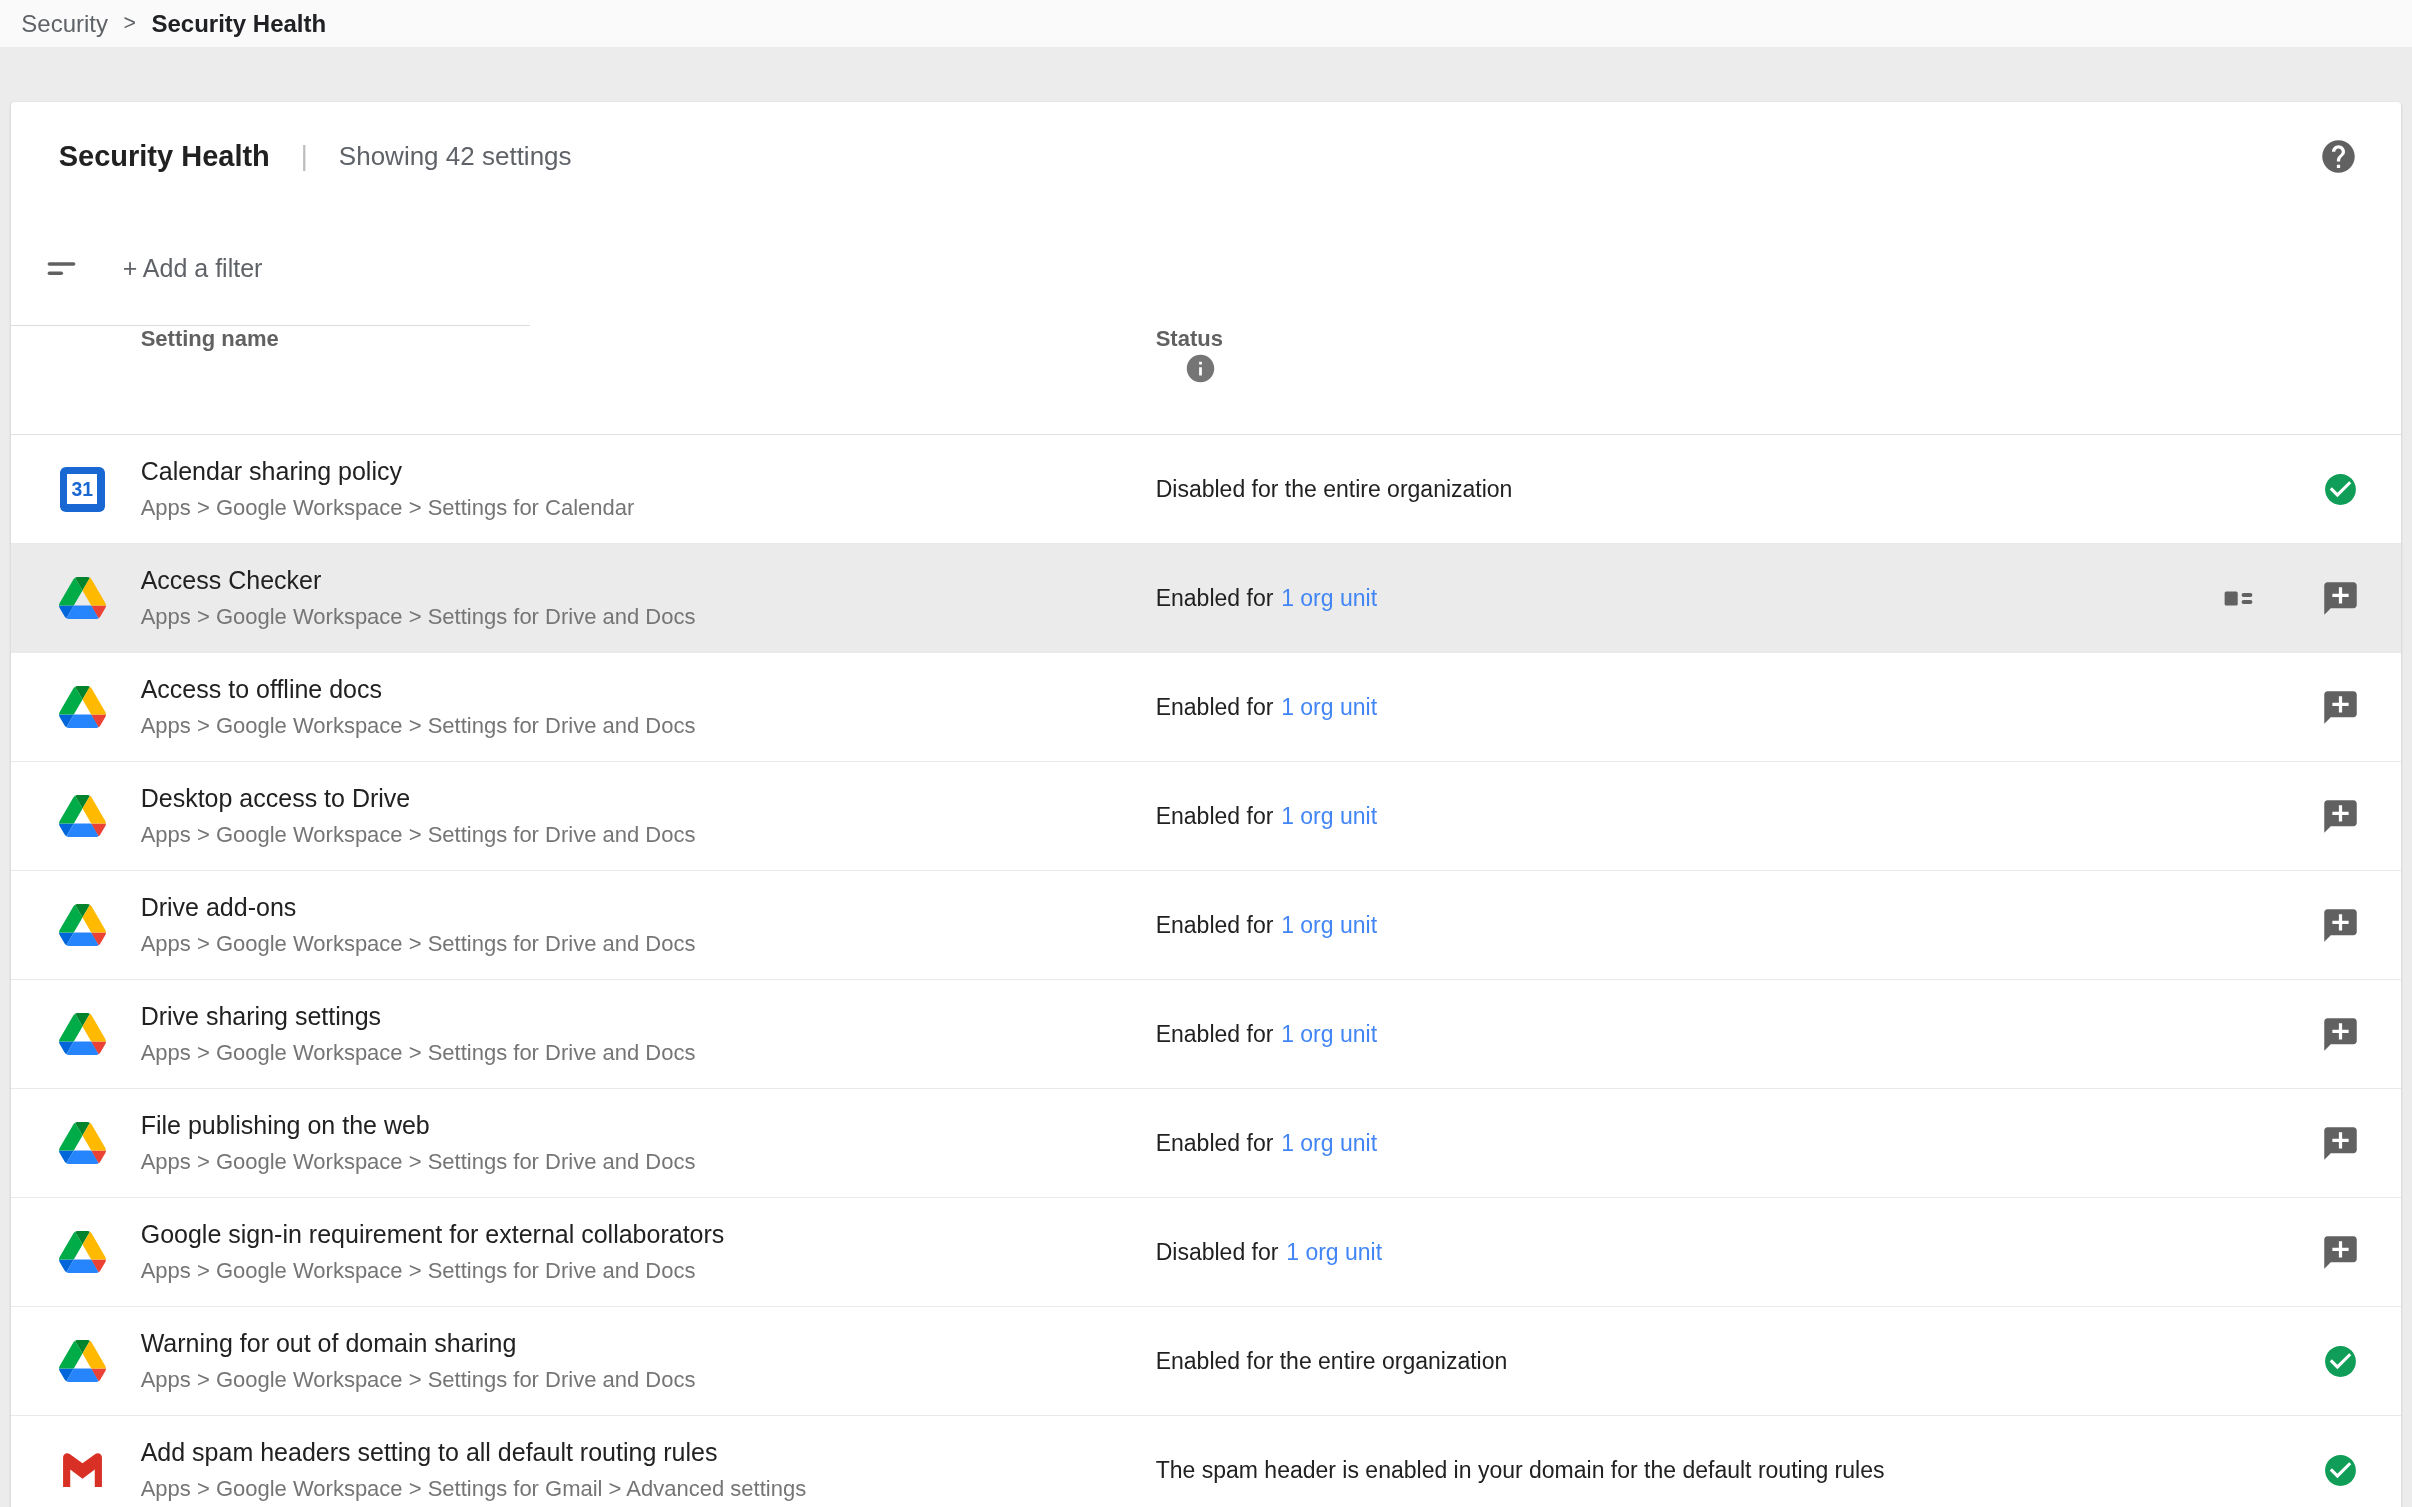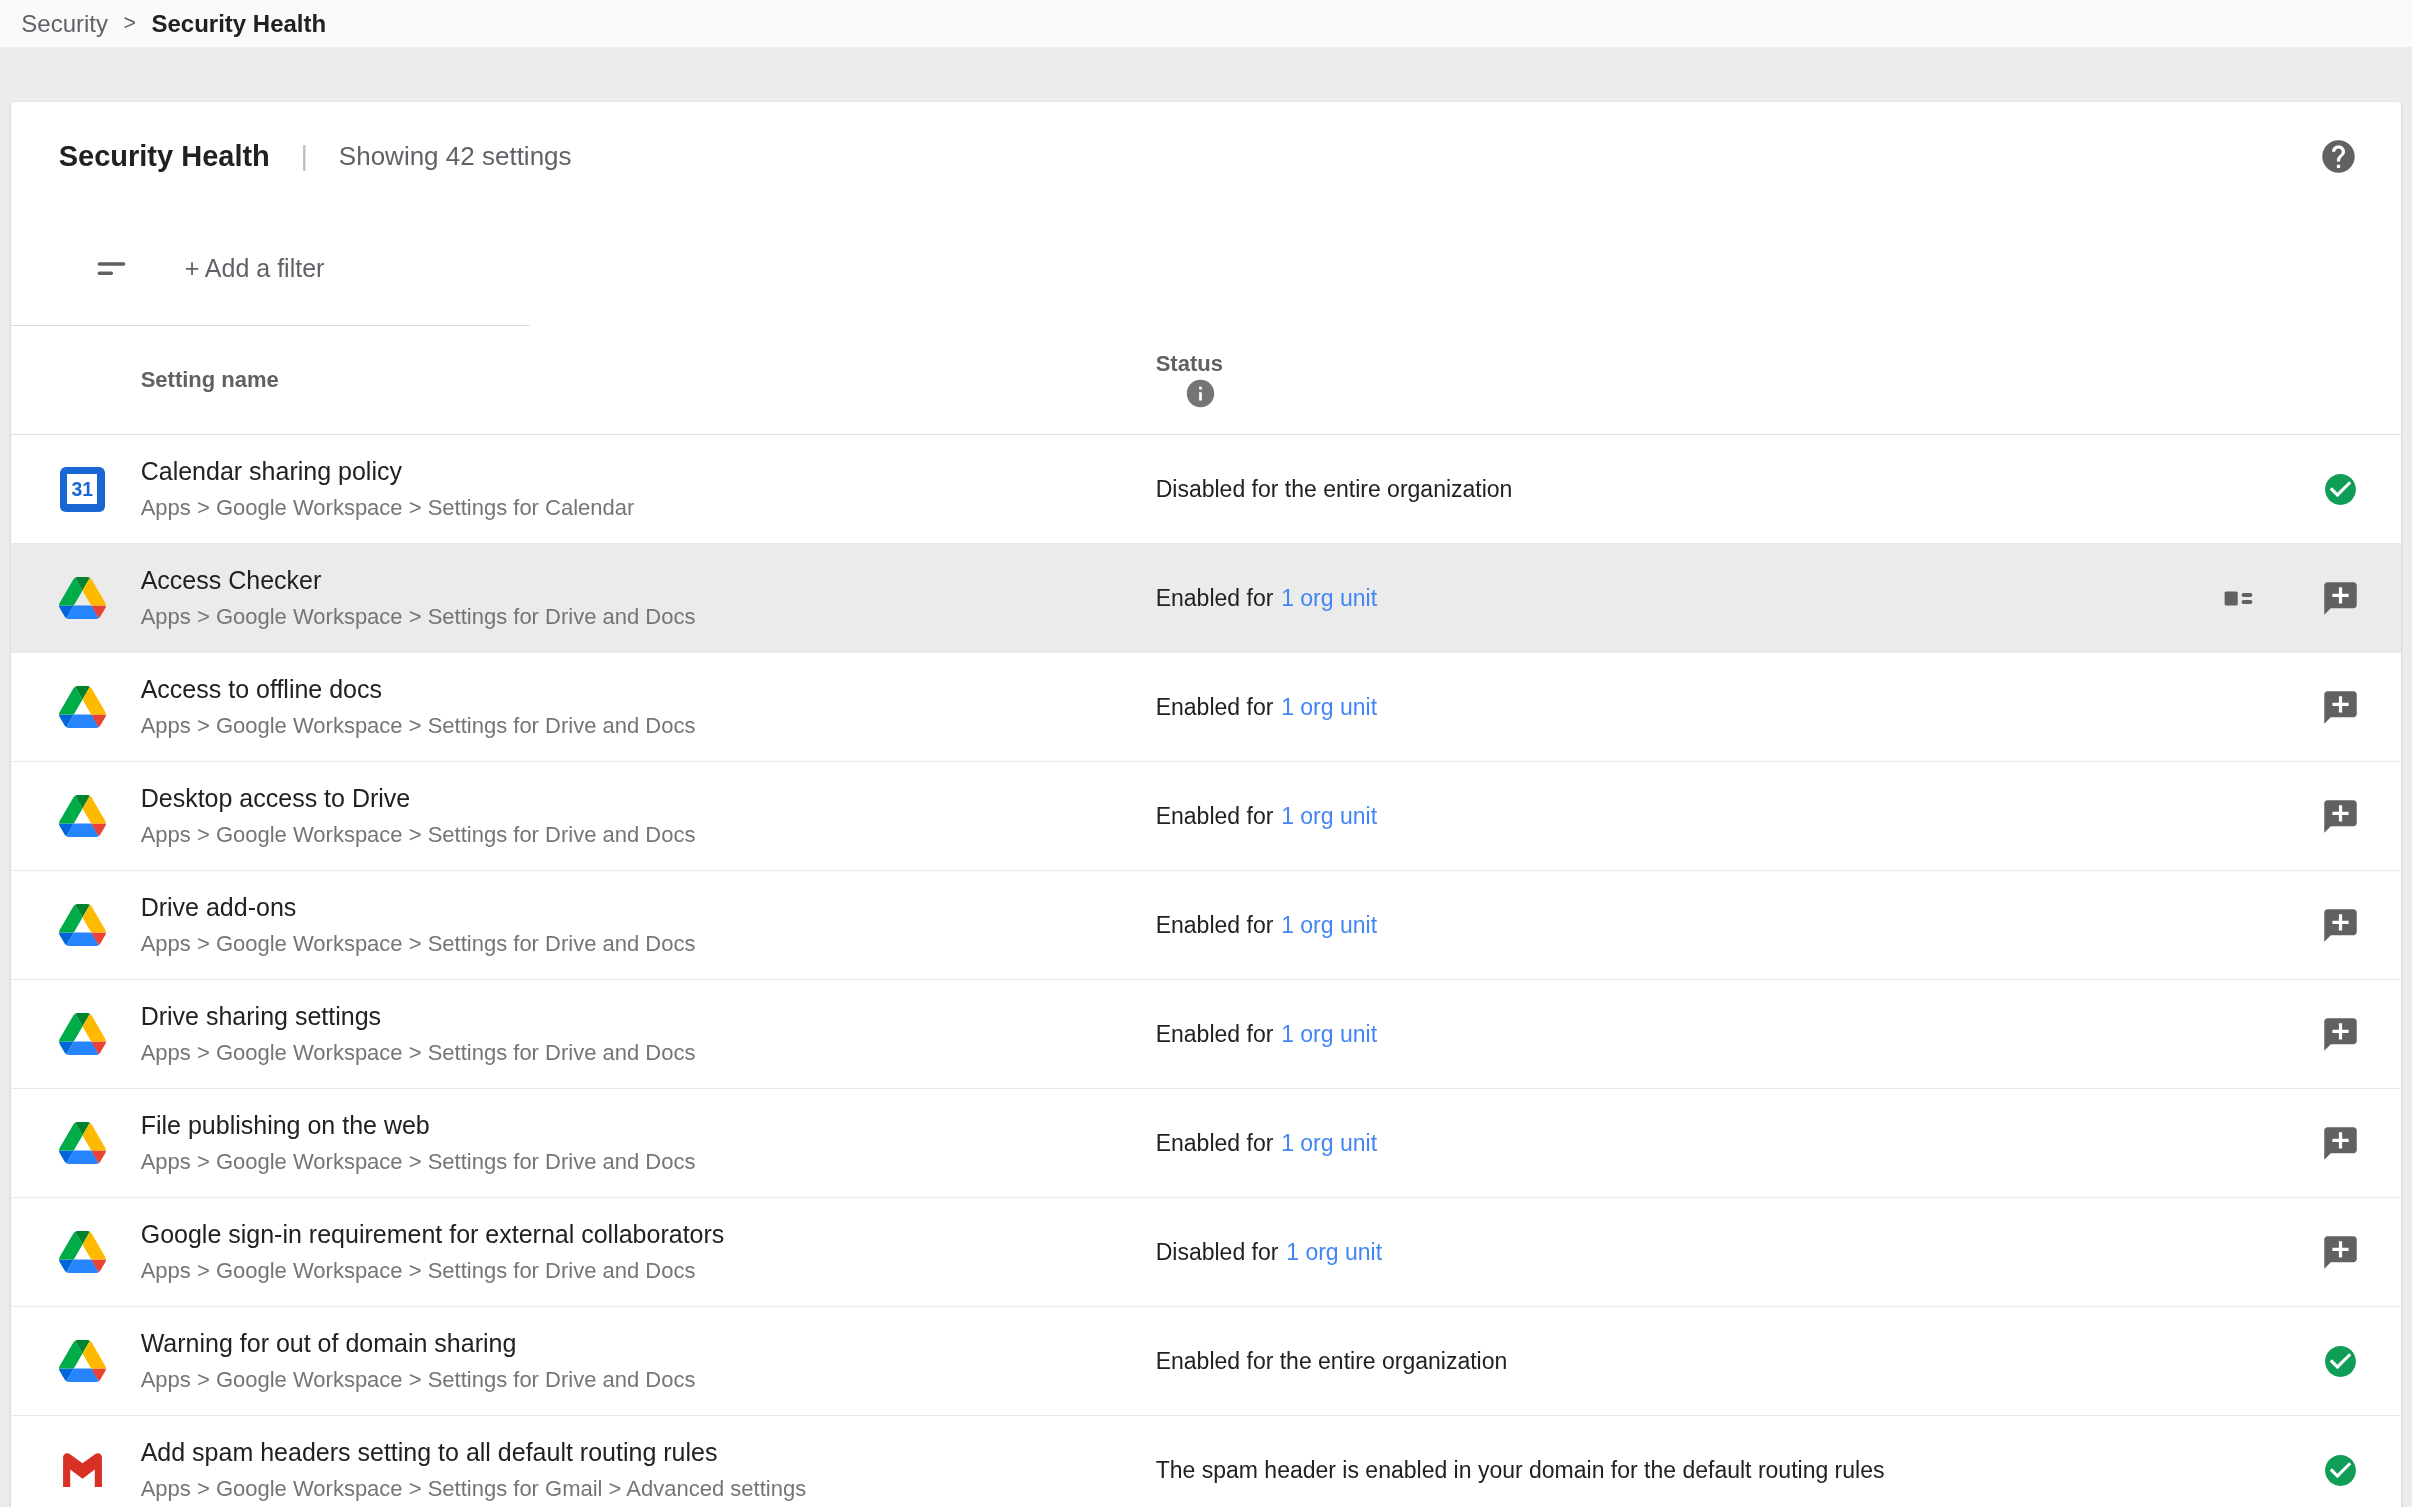--- a/index.html
+++ b/index.html
@@ -42,39 +42,38 @@
   .page-title { font-size: 29px; font-weight: bold; color: #212121; }
   .hdr-divider { margin: 0 31px; color: #bdbdbd; font-size: 27px; }
   .hdr-subtitle { font-size: 26px; color: #5f6368; }
   .help-btn { margin-left: auto; width: 39px; height: 39px; cursor: pointer; }
 
   
   .filter-row {
     height: 115px;
     display: flex;
     align-items: center;
-    padding-left: 82px;
+    padding-left: 32px;
     position: relative;
-    gap: 12px;
   }
   .filter-row::after {
     content: "";
     position: absolute;
     left: 0; bottom: 0;
     width: 519px; height: 1px;
     background: #dadce0;
   }
   .filter-icon { width: 37px; height: 37px; }
   .filter-label { margin-left: 43px; font-size: 25px; color: #5f6368; cursor: pointer; }
 
   
   .table-header {
     height: 109px;
     display: flex;
-    align-items: center;
+    align-items: flex-start;
     border-bottom: 1px solid #e0e0e0;
     font-size: 22px;
     font-weight: bold;
     color: #616161;
   }
   .th-spacer { width: 130px; flex: none; }
   .th-name { width: 1015px; flex: none; }
   .th-status { display: flex; align-items: center; flex-direction: column; }
   .info-icon { width: 33px; height: 33px; margin-left: 23px; }
 

